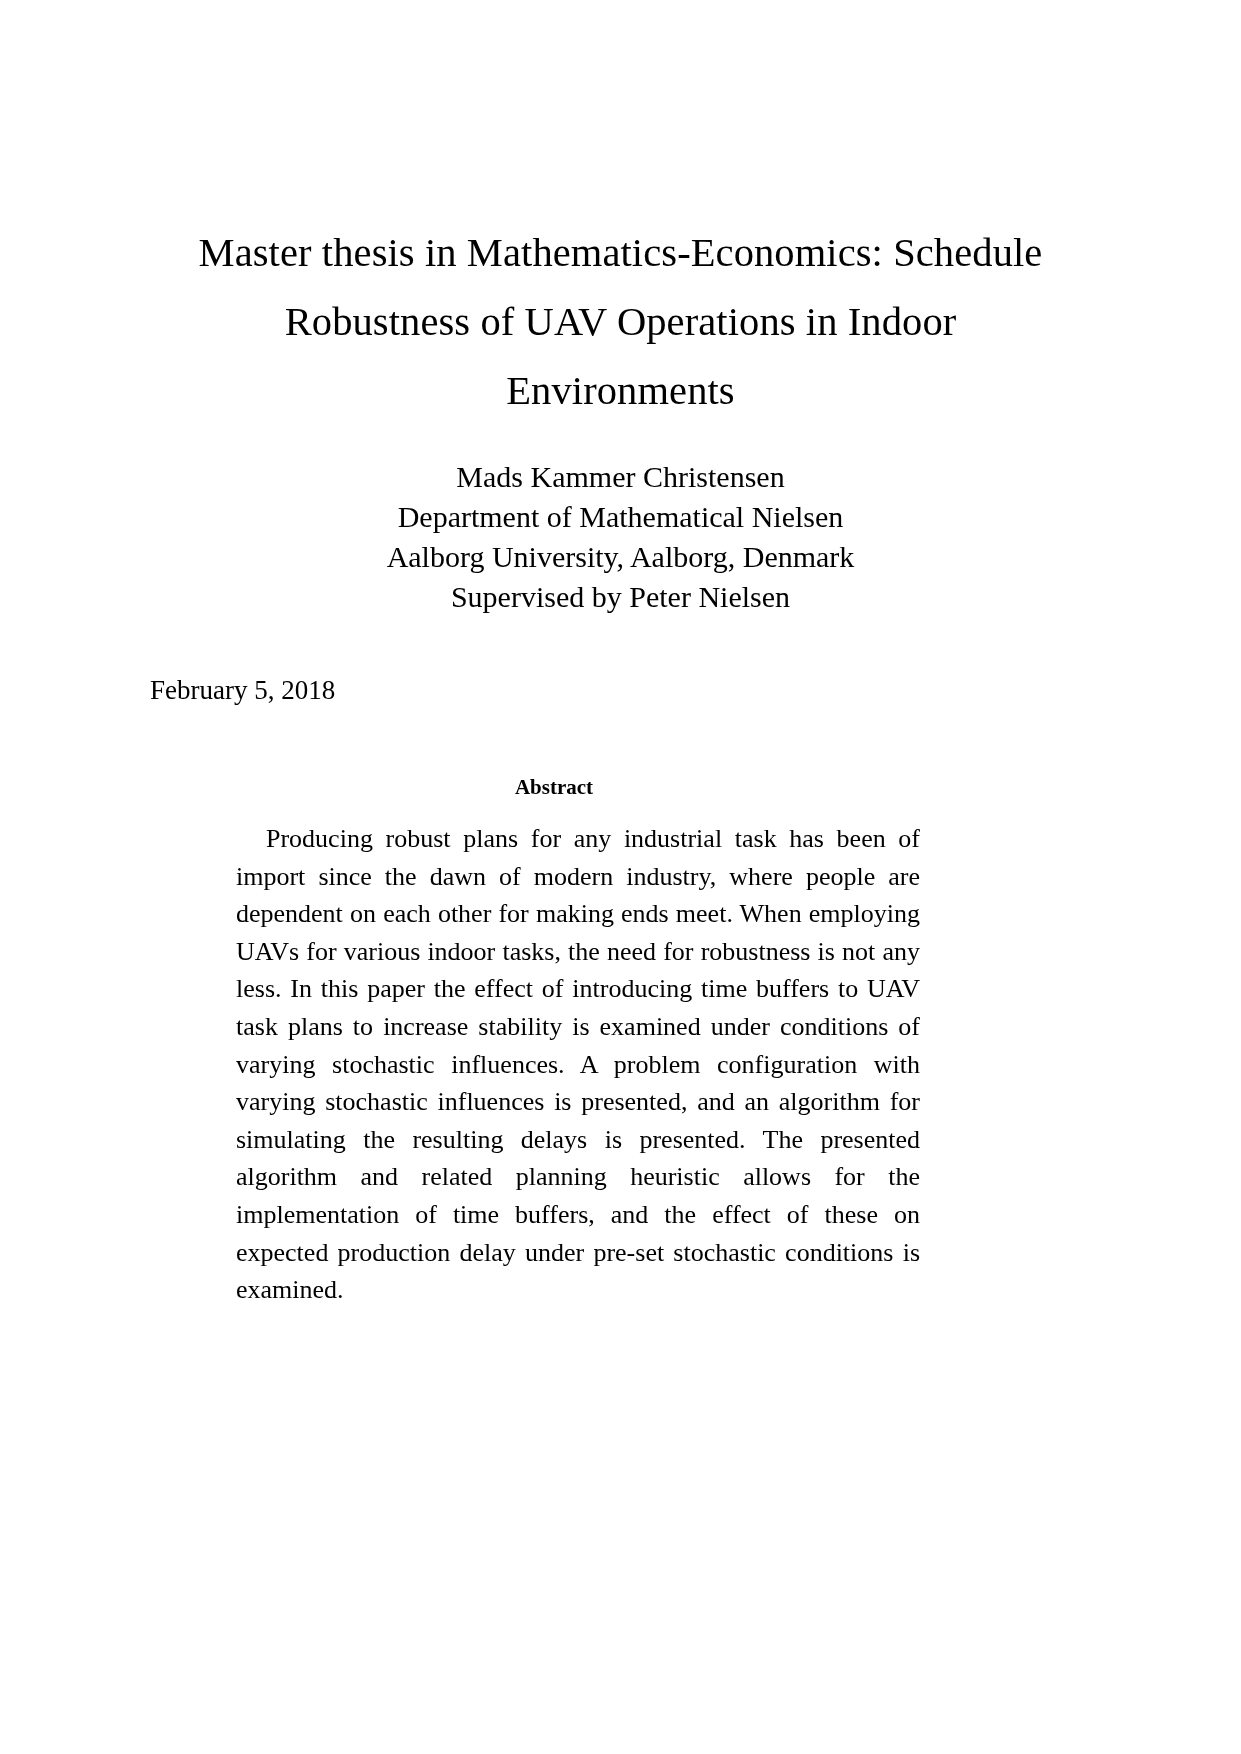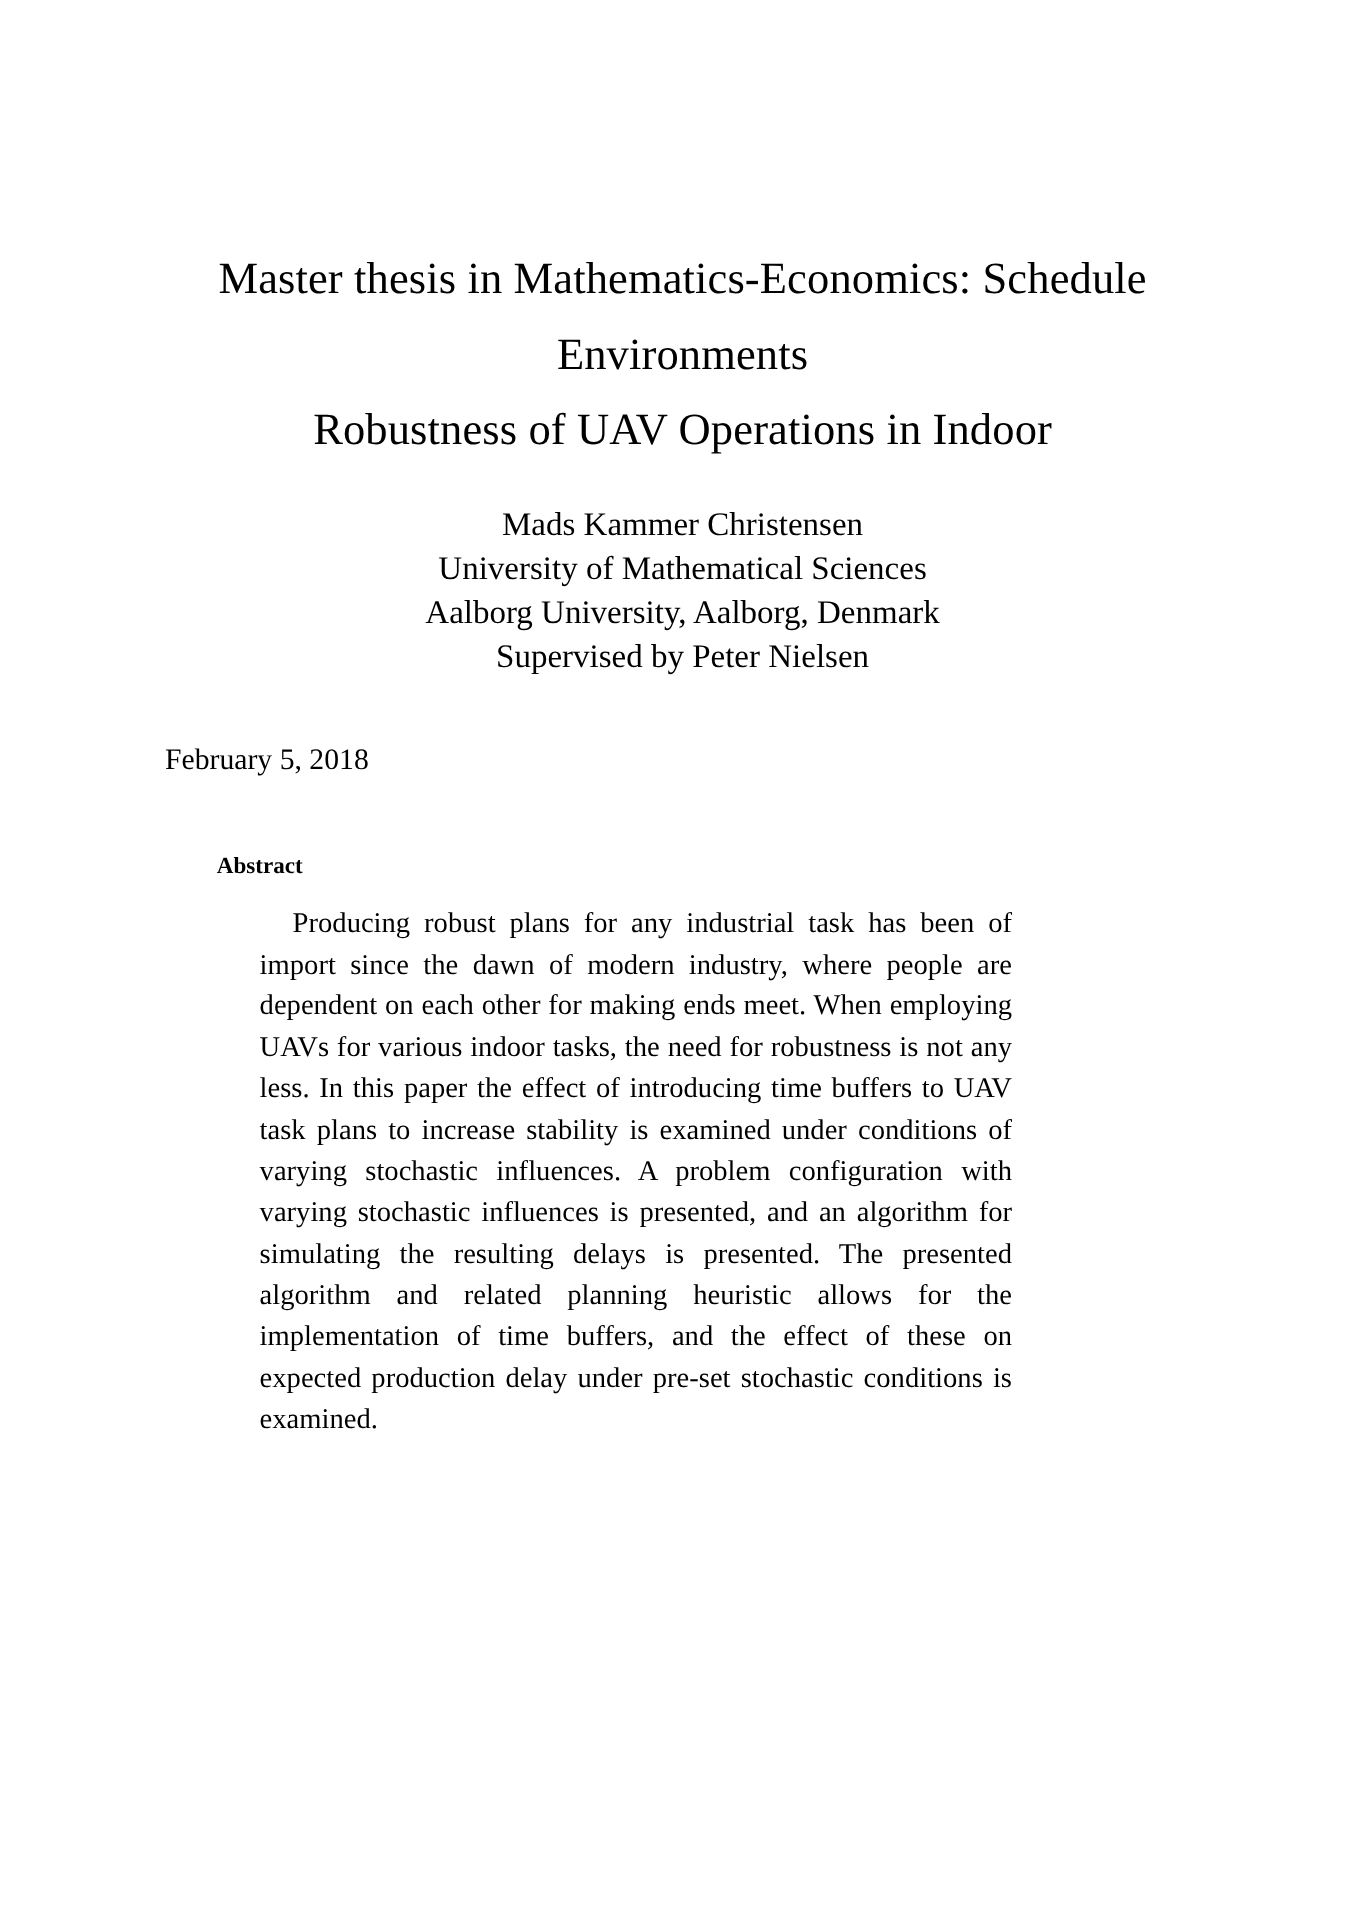--- a/index.html
+++ b/index.html
@@ -63,24 +63,24 @@
     width: 941px;
   }
   .date-line {
     font-size: 27px;
     line-height: 40px;
   }
 
   
   .abstract-heading {
     position: absolute;
-    left: 197px;
+    left: 212px;
     top: 773px;
     width: 684px;
-    text-align: left;
+    text-align: center;
     font-size: 21px;
     font-weight: bold;
     line-height: 28px;
   }
 
   .abstract-body {
     position: absolute;
     left: 212px;
     top: 820px;
     width: 684px;
@@ -99,27 +99,27 @@
     width: 100%;
   }
 </style>
 </head>
 <body>
 
 <div class="page">
 
   <div class="title-block">
     <div class="title-line">Master thesis in Mathematics-Economics: Schedule</div>
+    <div class="title-line">Robustness of UAV Operations in Indoor</div>
     <div class="title-line">Environments</div>
-    <div class="title-line">Robustness of UAV Operations in Indoor</div>
   </div>
 
   <div class="author-block">
     <div class="author-line">Mads Kammer Christensen</div>
-    <div class="author-line">University of Mathematical Sciences</div>
+    <div class="author-line">Department of Mathematical Nielsen</div>
     <div class="author-line">Aalborg University, Aalborg, Denmark</div>
     <div class="author-line">Supervised by Peter Nielsen</div>
   </div>
 
   <div class="date-block">
     <div class="date-line">February 5, 2018</div>
   </div>
 
   <div class="abstract-heading">Abstract</div>
   <div class="abstract-body">Producing robust plans for any industrial task has been of import since the dawn of modern industry, where people are dependent on each other for making ends meet. When employing UAVs for various indoor tasks, the need for robustness is not any less. In this paper the effect of introducing time buffers to UAV task plans to increase stability is examined under conditions of varying stochastic influences. A problem configuration with varying stochastic influences is presented, and an algorithm for simulating the resulting delays is presented. The presented algorithm and related planning heuristic allows for the implementation of time buffers, and the effect of these on expected production delay under pre-set stochastic conditions is examined.</div>

